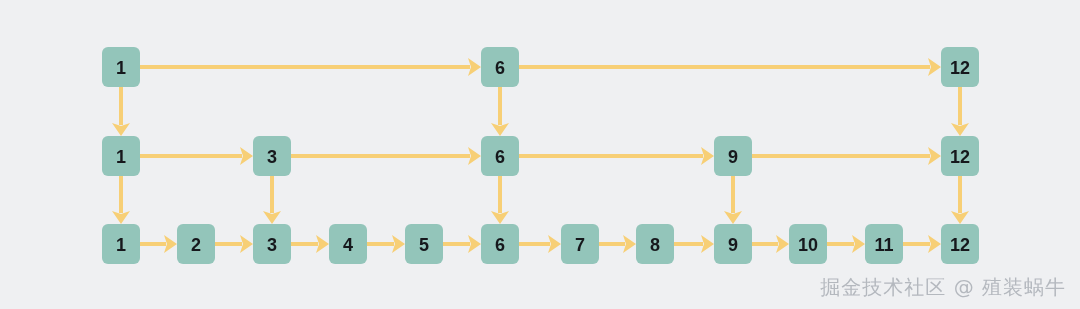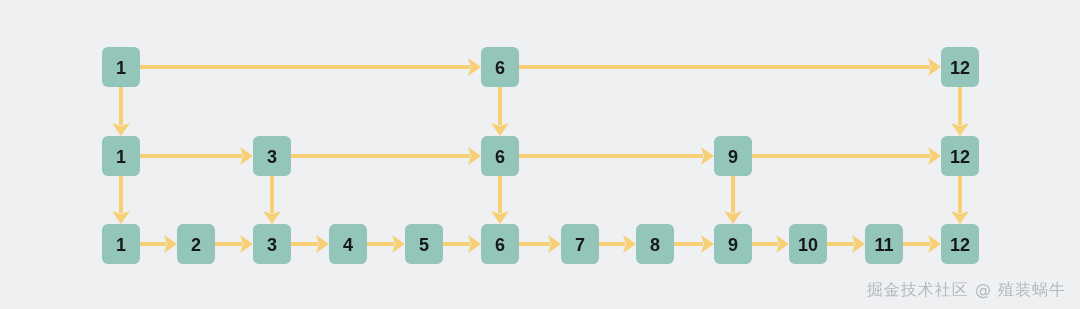--- a/index.html
+++ b/index.html
@@ -48,21 +48,21 @@
     fill: none;
   }
   .edge-head {
     fill: #f7cf76;
   }
   .watermark-text {
     position: absolute;
     right: 14px;
     bottom: 8px;
     font-family: "DejaVu Sans", sans-serif;
-    font-size: 16px;
+    font-size: 20px;
     color: #9ea3ab;
     opacity: 0.72;
     white-space: nowrap;
     letter-spacing: 1px;
     user-select: none;
   }
 </style>
 </head>
 <body>
 

